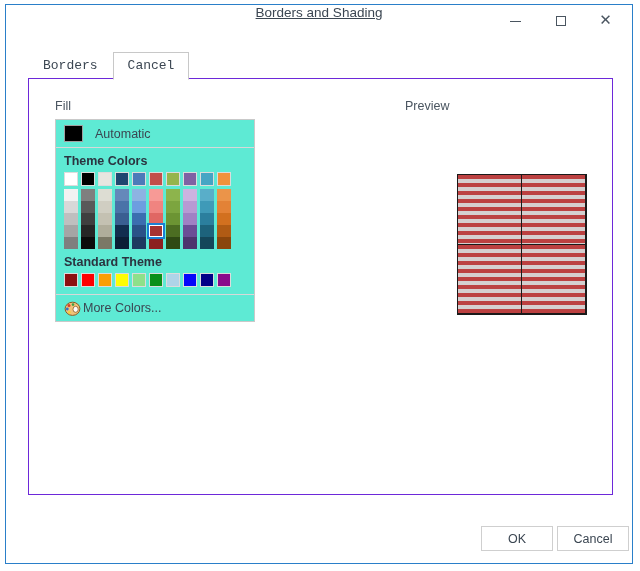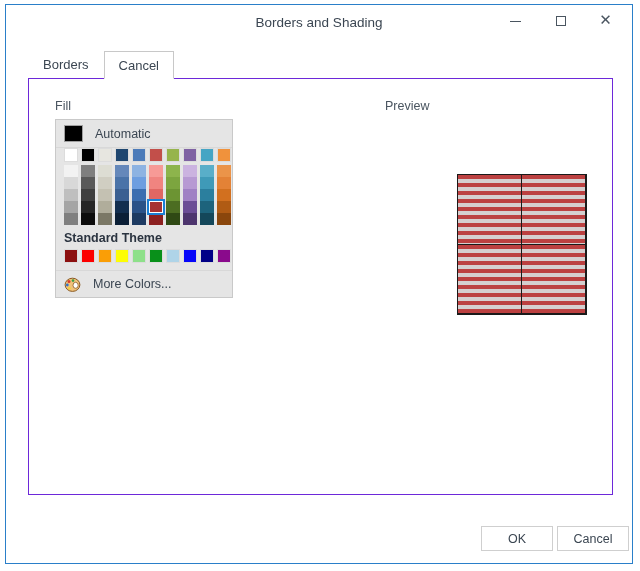--- a/index.html
+++ b/index.html
@@ -27,24 +27,25 @@
   
   #titlebar {
     position: relative;
     height: 36px;
     background: #ffffff;
   }
   #title-text {
     position: absolute;
     left: 0;
     right: 0;
-    top: 10px;
+    top: 0;
     text-align: center;
     font-size: 13.5px;
     color: #3b4652;
+    text-decoration: underline;
   }
   .win-btn {
     position: absolute;
     top: 0;
     width: 45px;
     height: 31px;
     display: flex;
     align-items: center;
     justify-content: center;
     color: #4a5560;
@@ -62,22 +63,23 @@
     font-size: 15px; line-height: 1; color: #4a5560; font-family: "DejaVu Sans", sans-serif;
   }
 
   
   #tabstrip {
     position: absolute;
     left: 22px;
     top: 46px;
     height: 28px;
     display: flex;
-    align-items: flex-start;
+    align-items: center;
     z-index: 3;
+    font-family: Liberation Mono, monospace;
   }
   .tab {
     height: 26px;
     padding: 0 14px;
     display: flex;
     align-items: center;
     font-size: 13px;
     color: #3b4652;
     box-sizing: border-box;
     background: transparent;
@@ -105,30 +107,30 @@
     box-sizing: border-box;
     background: #ffffff;
   }
 
   .section-label {
     position: absolute;
     font-size: 12.5px;
     color: #4a5560;
   }
   #fill-label    { left: 26px; top: 20px; }
-  #preview-label { left: 356px; top: 20px; }
+  #preview-label { left: 376px; top: 20px; }
 
   
   #color-picker {
     position: absolute;
     left: 26px;
     top: 40px;
-    width: 178px;
+    width: 200px;
     border: 1px solid #c9c9c9;
-    background: #e5e5e5;
+    background: #5eead4;
     box-sizing: border-box;
   }
   #automatic-row {
     height: 27px;
     display: flex;
     align-items: center;
     padding-left: 8px;
     border-bottom: 1px solid #d8d8d8;
   }
   #automatic-swatch {
@@ -195,21 +197,21 @@
 
   #more-colors-row {
     height: 26px;
     display: flex;
     align-items: center;
     padding-left: 8px;
     border-top: 1px solid #d8d8d8;
     margin-top: 7px;
   }
   #more-colors-label {
-    margin-left: 12px;
+    margin-left: 2px;
     font-size: 12.5px;
     color: #3b4652;
   }
 
   
   #preview-box {
     position: absolute;
     left: 428px;
     top: 95px;
     width: 130px;
@@ -273,20 +275,21 @@
     <div class="section-label" id="fill-label">Fill</div>
     <div class="section-label" id="preview-label">Preview</div>
 
     <div id="color-picker">
 
       <div id="automatic-row">
         <div id="automatic-swatch"></div>
         <div id="automatic-label">Automatic</div>
       </div>
 
+      <div class="group-heading">Theme Colors</div>
 
       <div class="swatch-grid">
         <div class="swatch-row" id="theme-base">
             <div class="swatch base" style="background: rgb(255, 255, 255);"></div>
             <div class="swatch base" style="background: rgb(0, 0, 0);"></div>
             <div class="swatch base" style="background: rgb(231, 230, 224);"></div>
             <div class="swatch base" style="background: rgb(31, 70, 112);"></div>
             <div class="swatch base" style="background: rgb(76, 123, 185);"></div>
             <div class="swatch base" style="background: rgb(194, 79, 74);"></div>
             <div class="swatch base" style="background: rgb(150, 180, 76);"></div>

